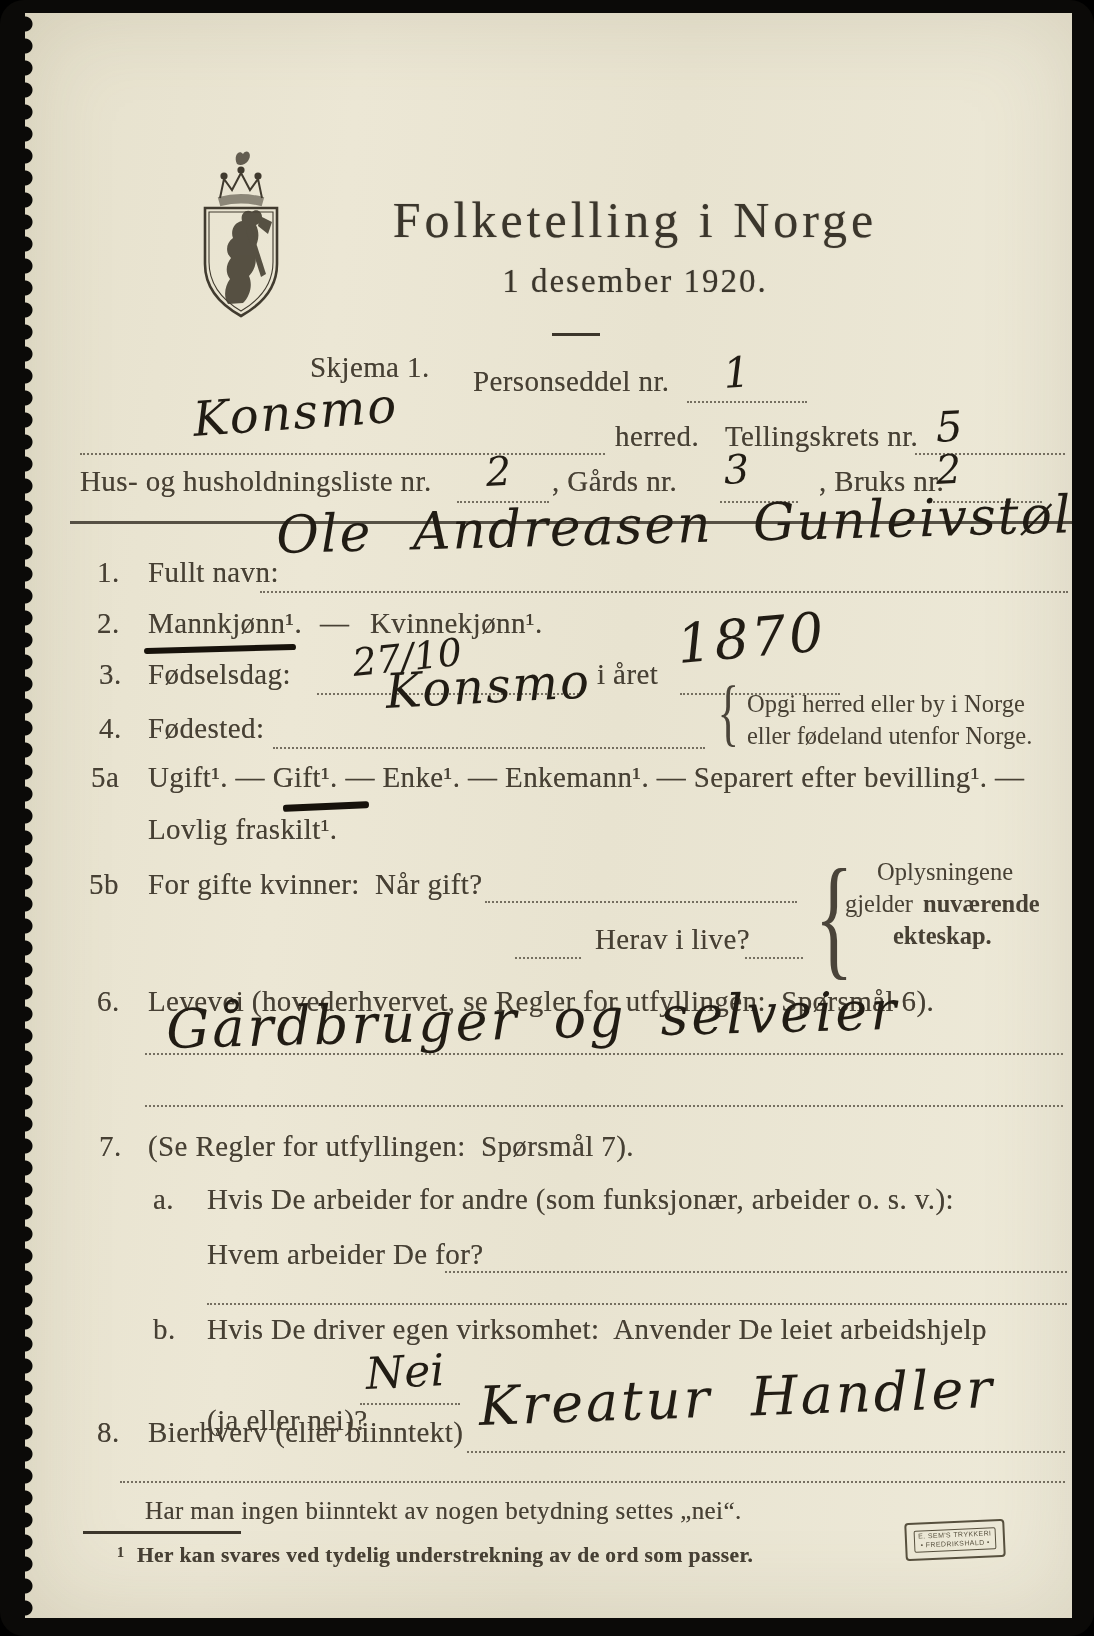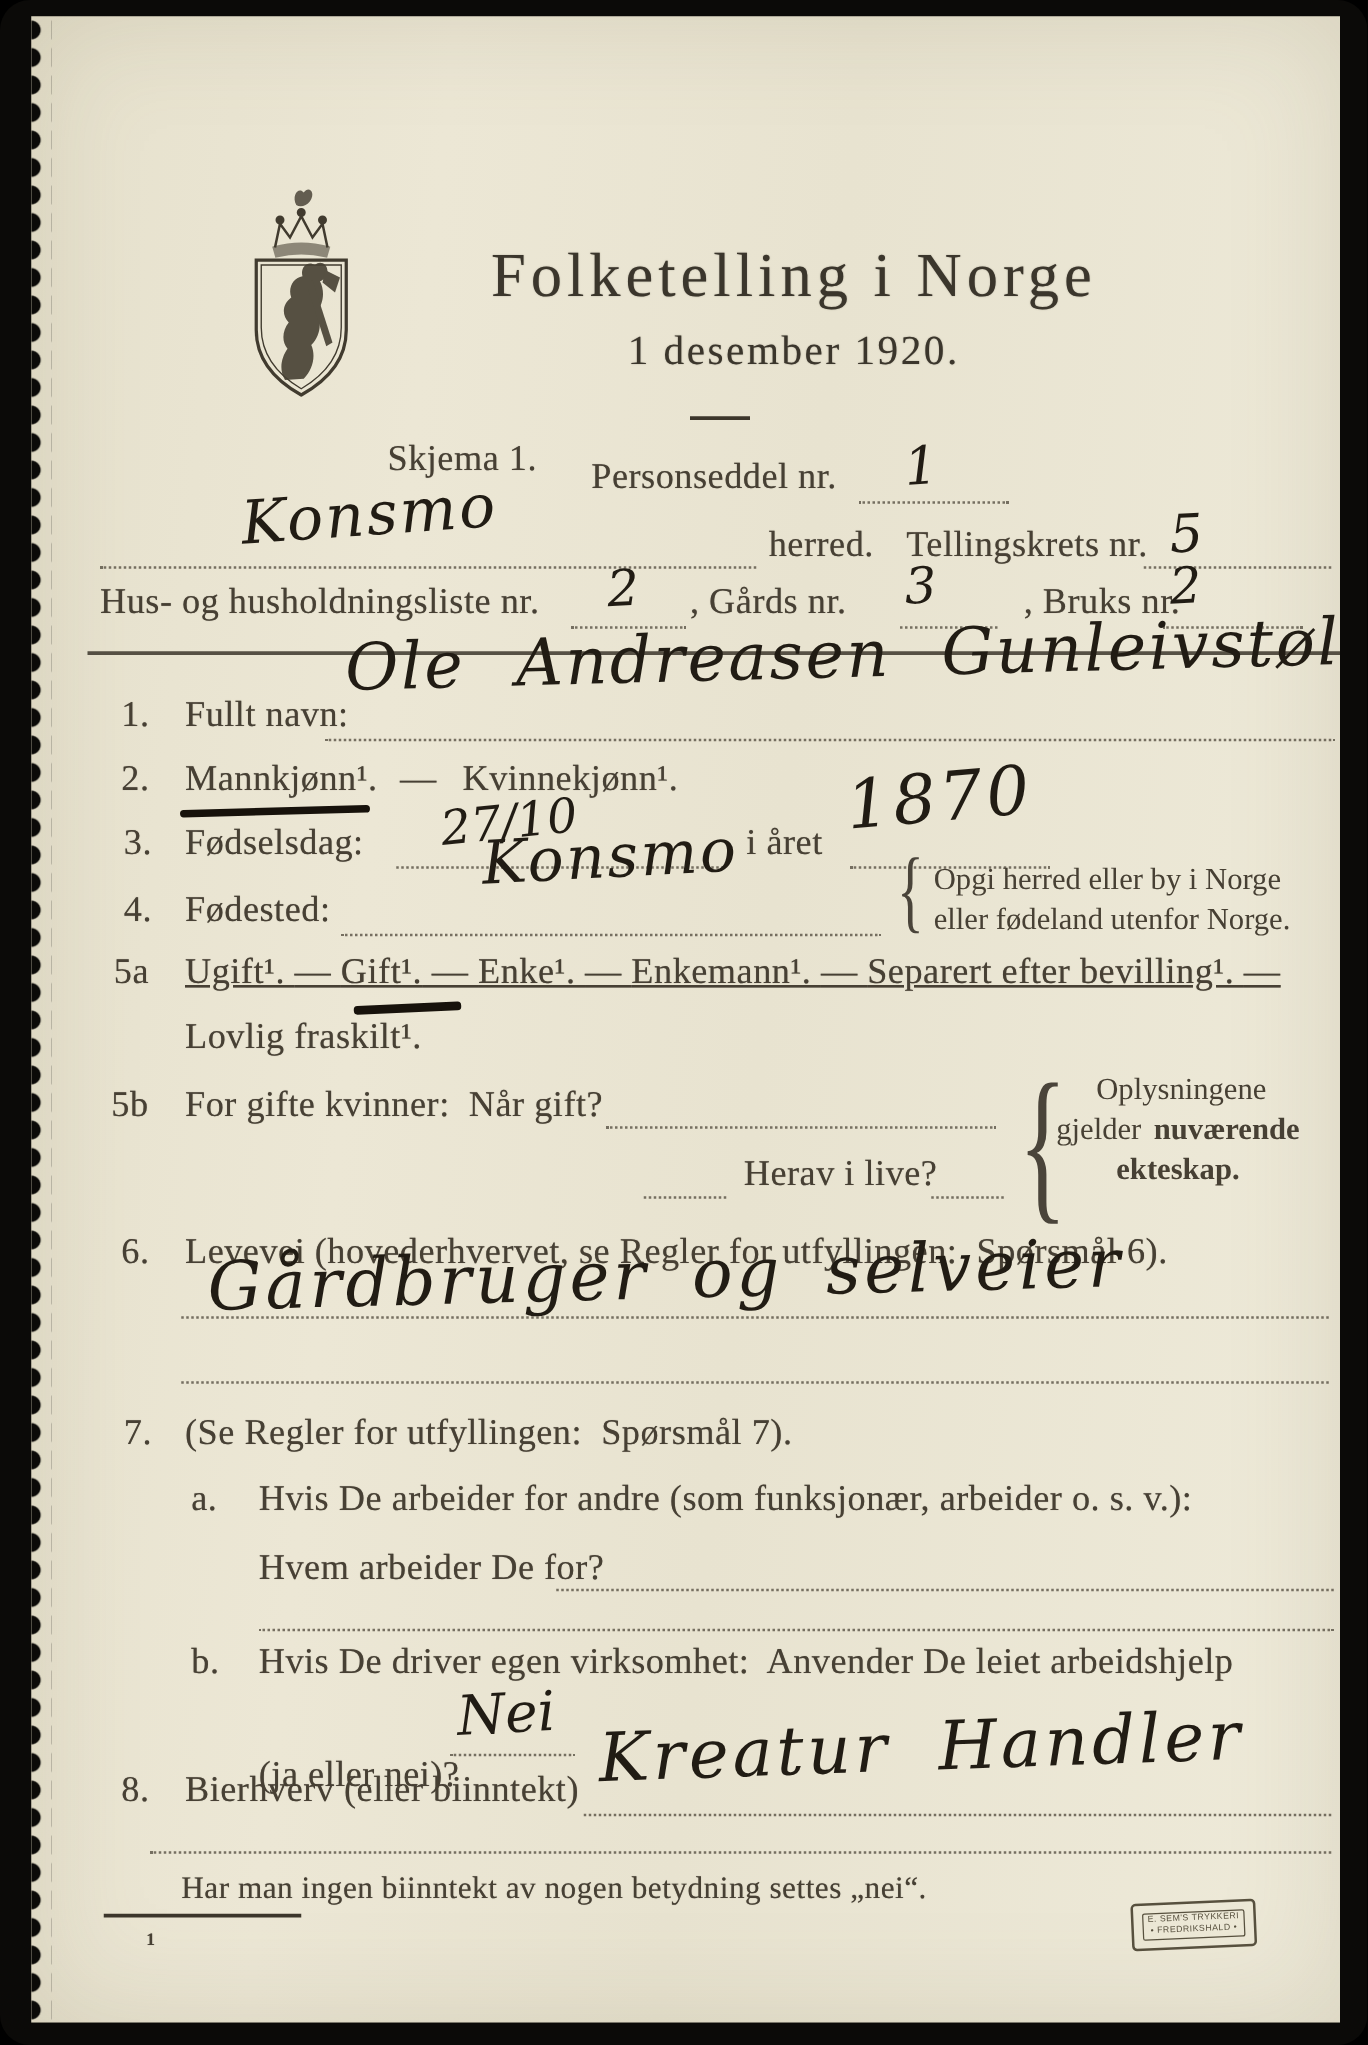--- a/index.html
+++ b/index.html
@@ -102,21 +102,21 @@
 
     <span class="p" style="left:74px;top:699px;">4.</span>
     <span class="p" style="left:123px;top:699px;">Fødested:</span>
     <div class="dot" style="left:248px;top:734px;width:432px;"></div>
     <span class="hw" style="left:362px;top:650px;font-size:48px;transform:rotate(-3deg);letter-spacing:2px;">Konsmo</span>
     <span class="brace" style="left:688px;top:668px;font-size:64px;transform:scale(.7,1.15);">{</span>
     <span class="note" style="left:722px;top:677px;">Opgi herred eller by i Norge</span>
     <span class="note" style="left:722px;top:709px;">eller fødeland utenfor Norge.</span>
 
     <span class="p" style="left:66px;top:748px;">5a</span>
-    <div class="p" style="left:123px;top:748px;text-decoration:underline;"><span>Ugift¹. </span><span>— </span><span>Gift¹.</span><span> — </span><span>Enke¹. </span><span>— </span><span>Enkemann¹. </span><span>— </span><span>Separert efter bevilling¹. </span><span>—</span></div>
+    <div class="p" style="left:123px;top:748px;"><span>Ugift¹. </span><span>— </span><span>Gift¹.</span><span> — </span><span>Enke¹. </span><span>— </span><span>Enkemann¹. </span><span>— </span><span>Separert efter bevilling¹. </span><span>—</span></div>
     <div class="ink" style="left:258px;top:790px;width:86px;height:7px;transform:rotate(-2.5deg);"></div>
     <span class="p" style="left:123px;top:800px;">Lovlig fraskilt¹.</span>
 
     <span class="p" style="left:64px;top:855px;">5b</span>
     <span class="p" style="left:123px;top:855px;">For gifte kvinner:  Når gift?</span>
     <div class="dot" style="left:460px;top:888px;width:312px;"></div>
     <span class="brace" style="left:778px;top:838px;font-size:130px;transform:scale(.62,1.05);">{</span>
     <span class="note" style="left:848px;top:845px;left:852px;">Oplysningene</span>
     <span class="note" style="left:820px;top:877px;">gjelder </span>
     <span class="note b" style="left:898px;top:877px;">nuværende</span>
@@ -146,20 +146,21 @@
 
     <span class="p" style="left:72px;top:1403px;">8.</span>
     <span class="p" style="left:123px;top:1403px;">Bierhverv (eller biinntekt)</span>
     <div class="dot" style="left:442px;top:1438px;width:598px;"></div>
     <span class="hw" style="left:455px;top:1362px;font-size:54px;letter-spacing:3px;word-spacing:18px;transform:rotate(-2deg);">Kreatur Handler</span>
 
     <div class="dot" style="left:95px;top:1468px;width:945px;"></div>
     <span class="p" style="left:120px;top:1484px;font-size:25px;">Har man ingen biinntekt av nogen betydning settes „nei“.</span>
     <div class="solid" style="left:58px;top:1518px;width:158px;height:3px;"></div>
     <span class="p" style="left:92px;top:1532px;font-size:14px;font-weight:bold;">1</span>
+    <span class="p b" style="left:112px;top:1530px;font-size:21.5px;">Her kan svares ved tydelig understrekning av de ord som passer.</span>
 
     <div class="stamp">
       <div class="stamp-inner">
         <div>E. SEM'S TRYKKERI</div>
         <div>• FREDRIKSHALD •</div>
       </div>
     </div>
 
   </div>
   <div class="scallops"></div>

